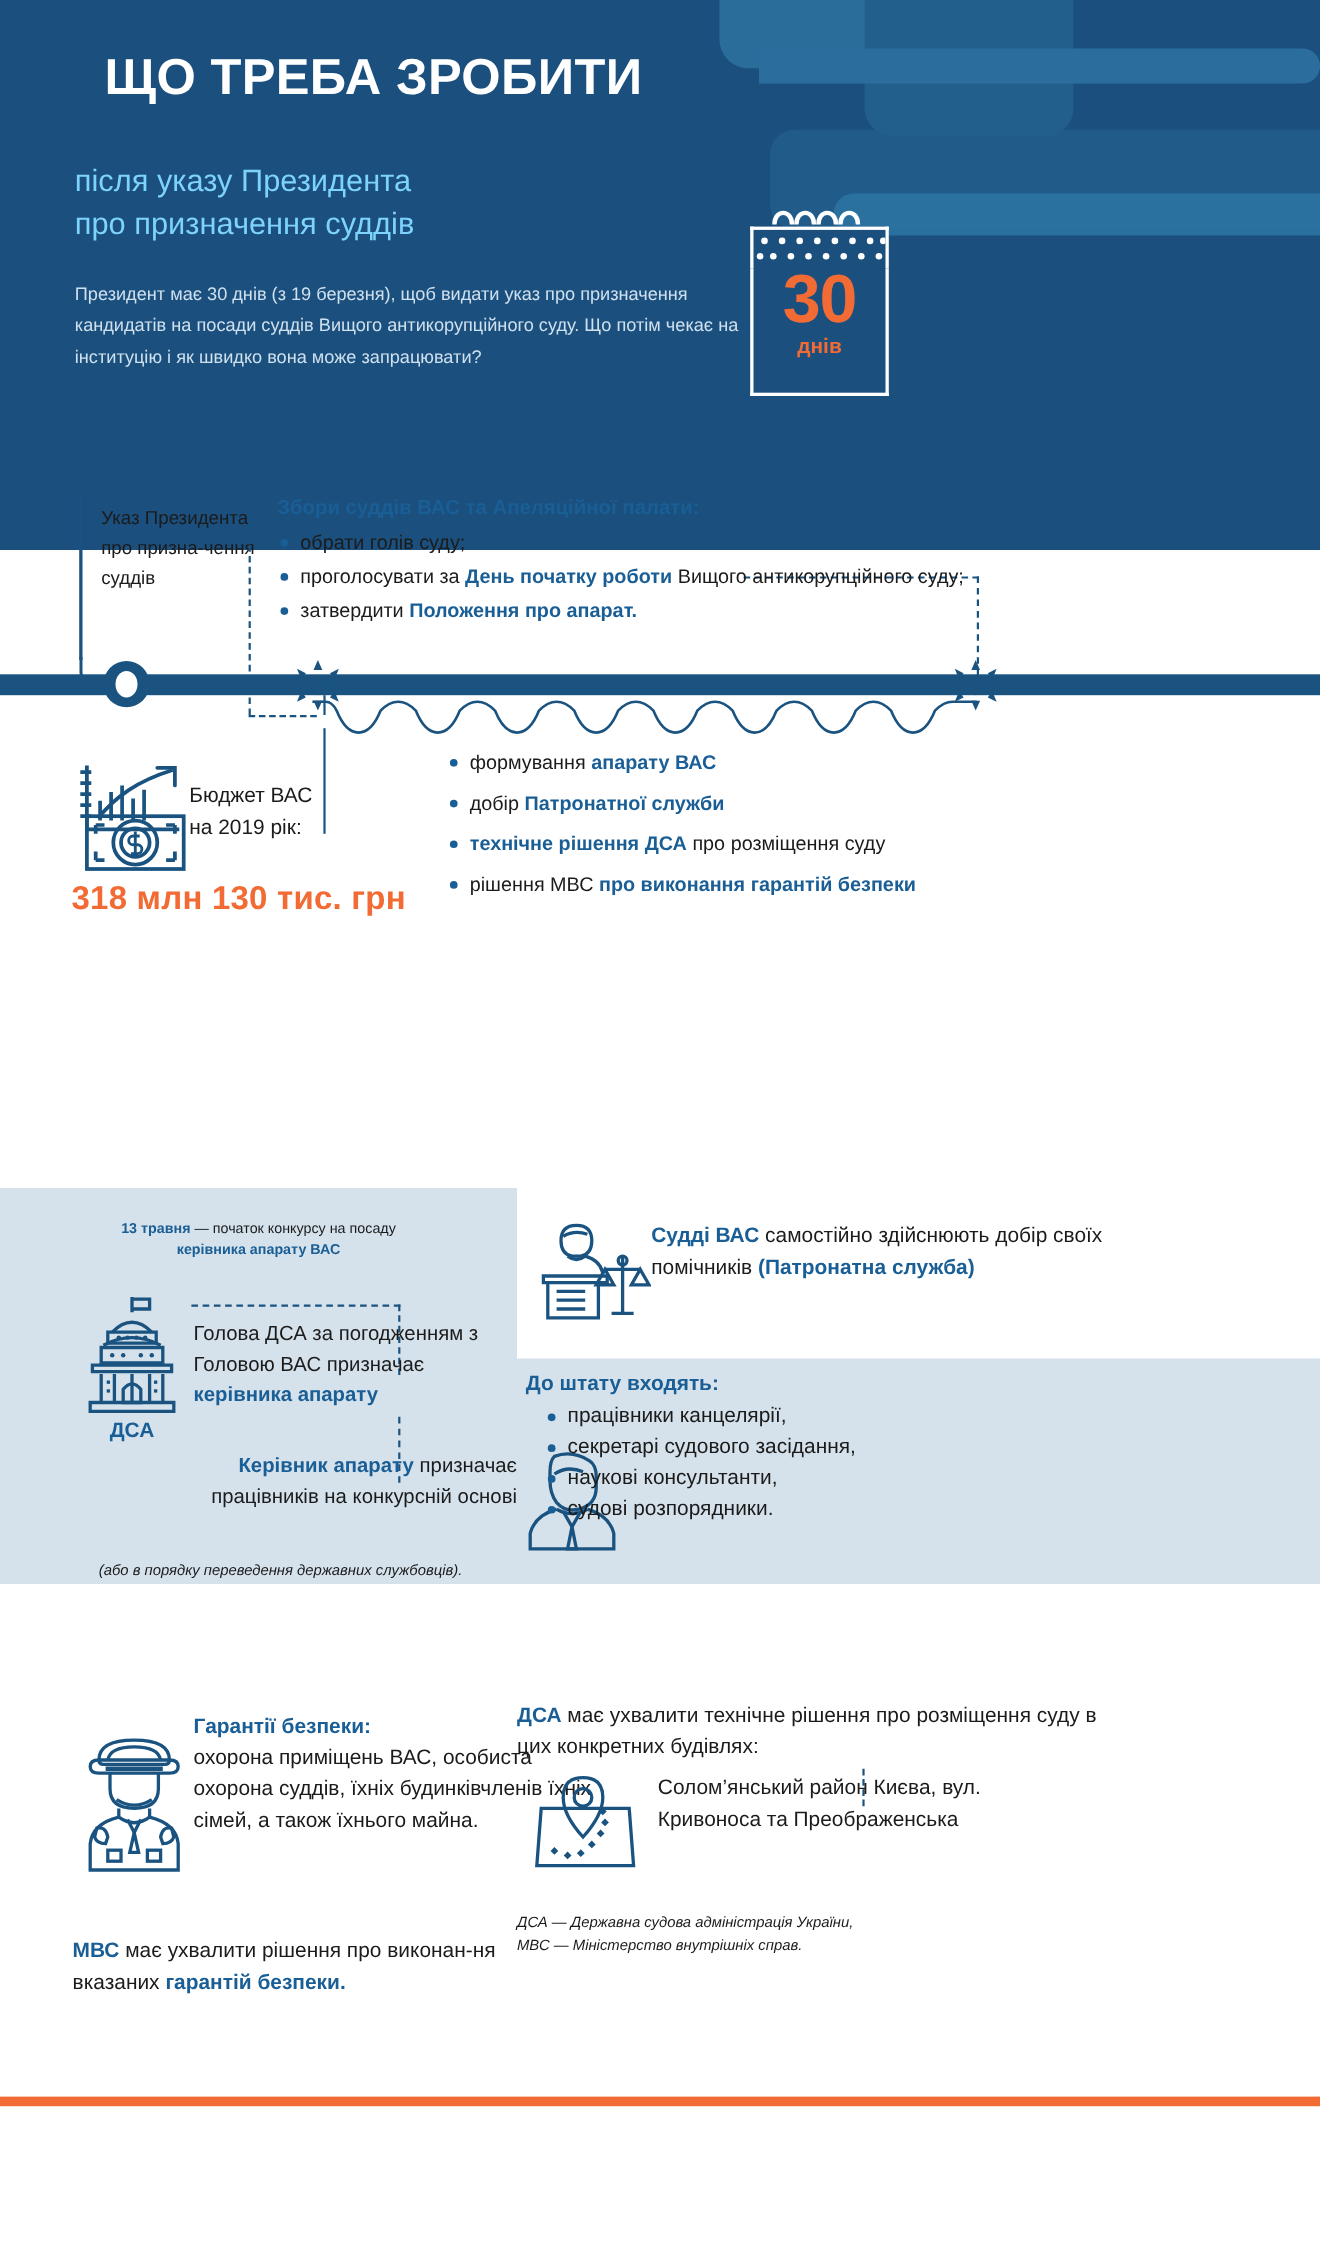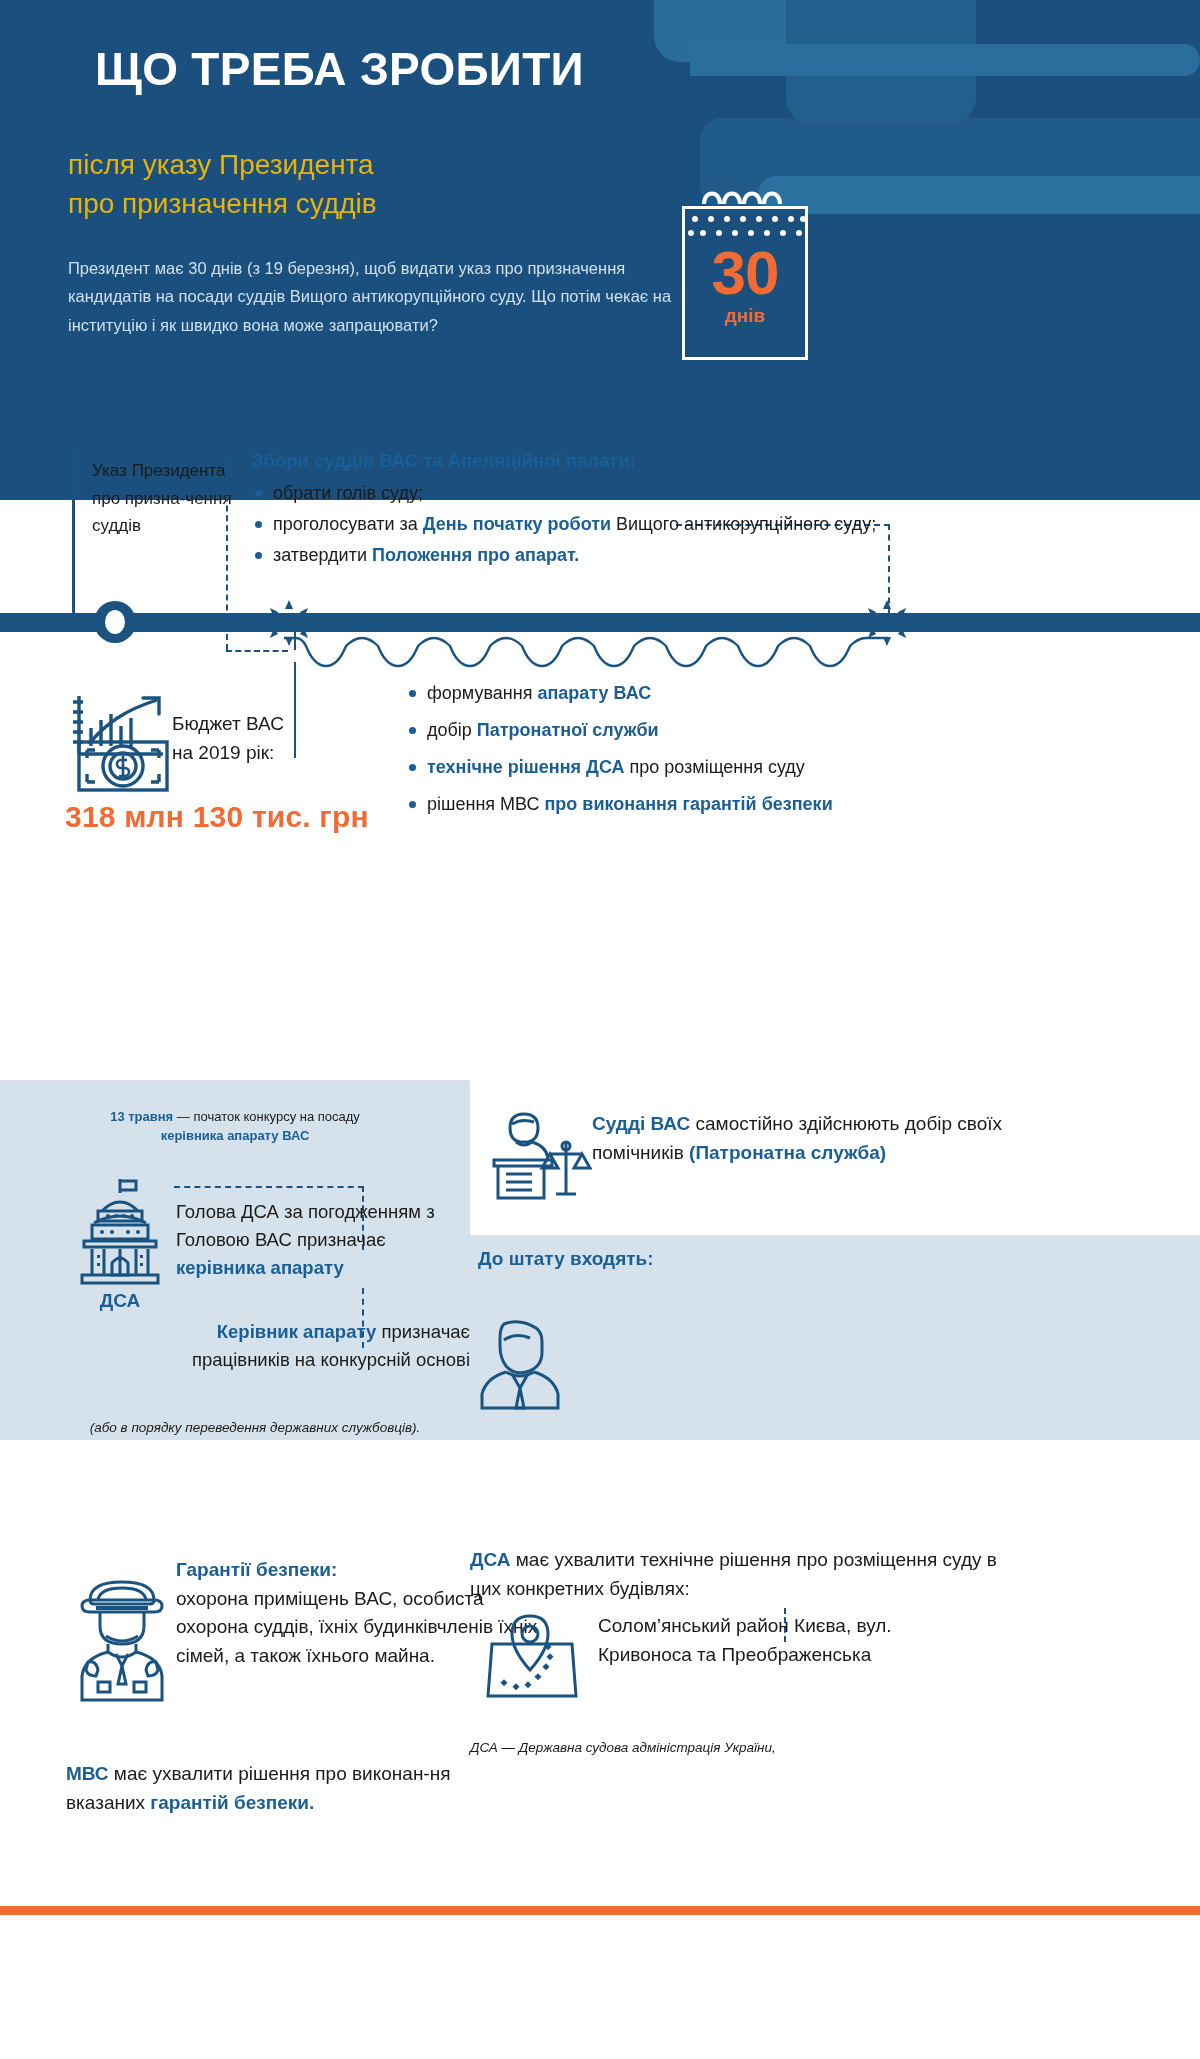--- a/index.html
+++ b/index.html
@@ -27,21 +27,21 @@
 
   .h-title{
     position:absolute;left:68px;top:44px;width:640px;
     color:#ffffff;font-weight:bold;font-size:46px;line-height:1.13;
     letter-spacing:.3px;
     margin-left:27px;
   }
   .h-title .l2{display:block;}
   .h-sub{
     position:absolute;left:68px;top:146px;width:600px;
-    color:#eab308;font-size:28px;line-height:1.38;font-weight:normal;
+    color:#7dd3fc;font-size:28px;line-height:1.38;font-weight:normal;
   }
   .h-body{
     position:absolute;left:68px;top:254px;width:620px;
     color:#cfe0ee;font-size:16.5px;line-height:1.72;
   }
 
   
   .cal{position:absolute;left:682px;top:200px;width:130px;height:160px;}
   .cal-rings{position:absolute;left:16px;top:-16px;width:100px;height:22px;}
   .cal-top{
@@ -458,20 +458,26 @@
       <path d="M94 46 l-8 14 h16 z"></path>
       <circle cx="78" cy="38" r="4"></circle>
     </g>
   </svg>
   <div class="judges-text">
     <b>Судді ВАС</b><span> самостійно здійснюють добір своїх помічників </span><b>(Патронатна служба)</b>
   </div>
 
   <div class="staff-block">
     <div class="staff-title">До штату входять:</div>
+    <ul>
+      <li>працівники канцелярії,</li>
+      <li>секретарі судового засідання,</li>
+      <li>наукові консультанти,</li>
+      <li>судові розпорядники.</li>
+    </ul>
   </div>
 
   <svg class="cop-icon" viewBox="0 0 100 132">
     <g fill="none" stroke="#1a5380" stroke-width="3">
       <path d="M18 30 q0 -18 32 -18 q32 0 32 18 q0 4 -4 4 h-56 q-4 0 -4 -4 z"></path>
       <path d="M26 30 q2 -12 24 -12 q22 0 24 12"></path>
       <path d="M10 36 q0 -6 8 -6 h64 q8 0 8 6 q0 6 -8 6 h-64 q-8 0 -8 -6 z"></path>
       <path d="M24 38 h52" stroke-width="4"></path>
       <path d="M28 42 v14 q0 18 22 18 q22 0 22 -18 v-14"></path>
       <path d="M34 66 q16 10 32 0"></path>
@@ -512,20 +518,21 @@
       <rect x="52" y="62" width="5" height="5" transform="rotate(45 54 64)"></rect>
       <rect x="60" y="52" width="5" height="5" transform="rotate(45 62 54)"></rect>
       <rect x="64" y="42" width="5" height="5" transform="rotate(45 66 44)"></rect>
       <rect x="62" y="32" width="5" height="5" transform="rotate(45 64 34)"></rect>
     </g>
   </svg>
   <div class="addr-text">Солом’янський район Києва, вул. Кривоноса та Преображенська</div>
 
   <div class="legend">
     <div>ДСА — Державна судова адміністрація України,</div>
+    <div>МВС — Міністерство внутрішніх справ.</div>
   </div>
 
   <div class="orange-bar"></div>
   <div class="footer">
     
     
     
 
     
     

